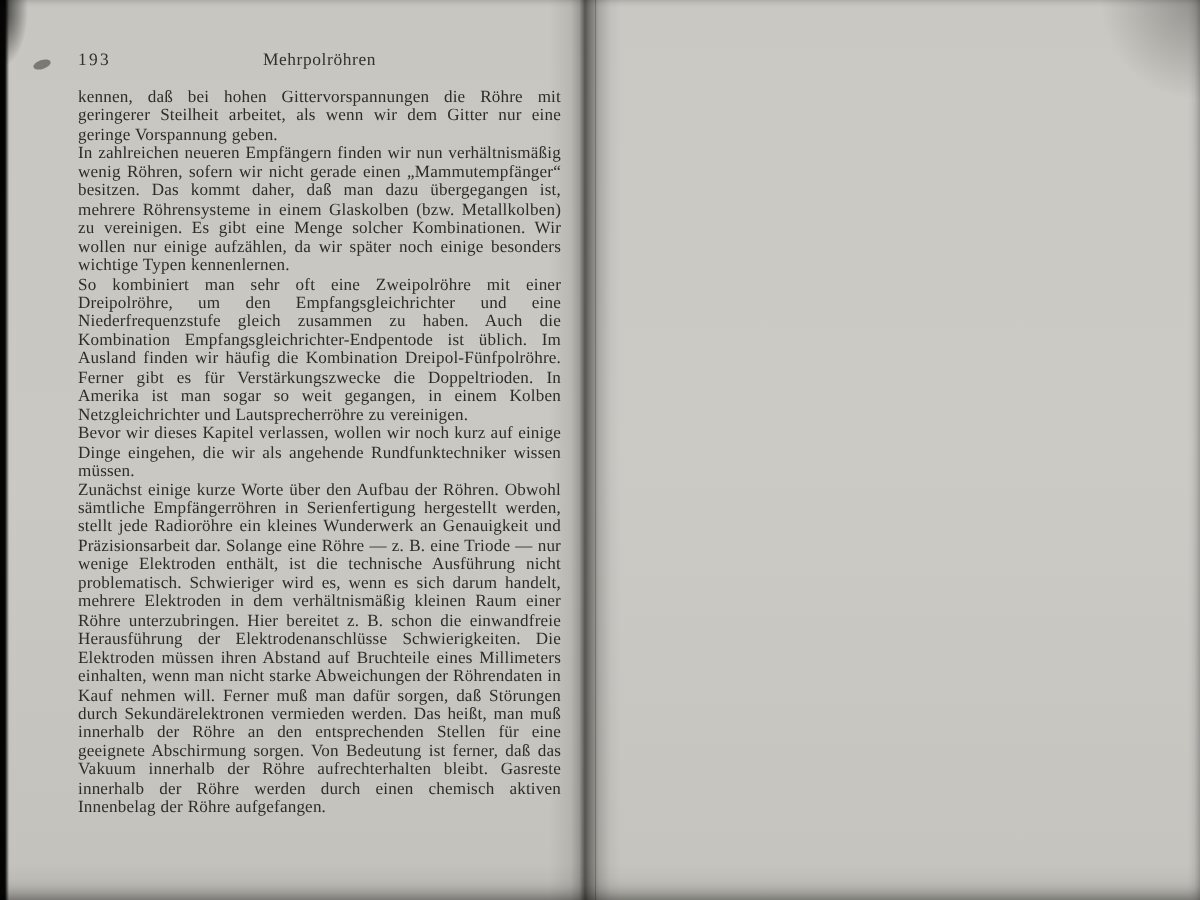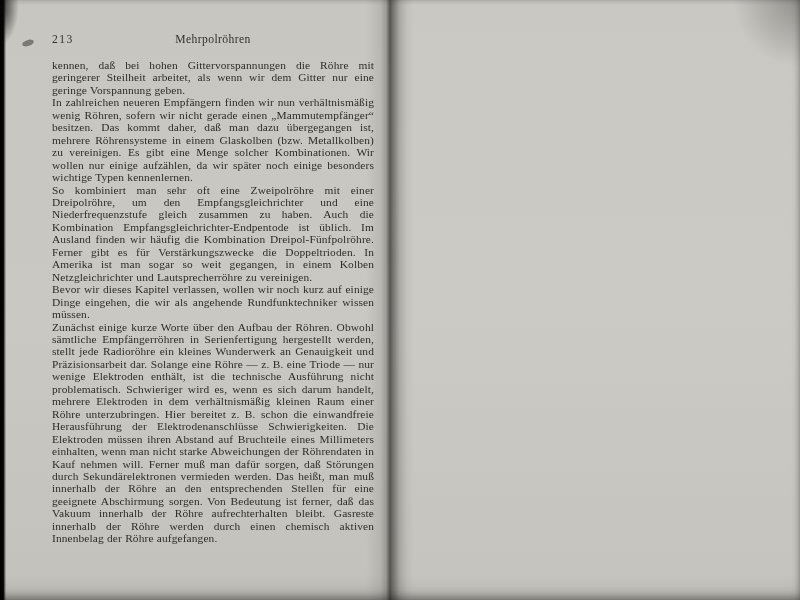--- a/index.html
+++ b/index.html
@@ -41,21 +41,21 @@
   .col-left{left:49px;width:322px;}
   .col p{margin:0;}
 </style>
 </head>
 <body>
 
 <div class="scan">
 
   <div class="page page-left">
     <div class="running-head rh-left">
-      <span class="num">213</span>
+      <span class="num">193</span>
       <span class="title">Mehrpolröhren</span>
     </div>
     <div class="col col-left">
       <p>kennen, daß bei hohen Gittervorspannungen die Röhre mit geringerer Steilheit arbeitet, als wenn wir dem Gitter nur eine geringe Vorspannung geben.</p>
       <p>In zahlreichen neueren Empfängern finden wir nun verhältnismäßig wenig Röhren, sofern wir nicht gerade einen „Mammutempfänger“ besitzen. Das kommt daher, daß man dazu übergegangen ist, mehrere Röhrensysteme in einem Glaskolben (bzw. Metallkolben) zu vereinigen. Es gibt eine Menge solcher Kombinationen. Wir wollen nur einige aufzählen, da wir später noch einige besonders wichtige Typen kennenlernen.</p>
       <p>So kombiniert man sehr oft eine Zweipolröhre mit einer Dreipolröhre, um den Empfangsgleichrichter und eine Niederfrequenzstufe gleich zusammen zu haben. Auch die Kombination Empfangsgleichrichter-Endpentode ist üblich. Im Ausland finden wir häufig die Kombination Dreipol-Fünfpolröhre. Ferner gibt es für Verstärkungszwecke die Doppeltrioden. In Amerika ist man sogar so weit gegangen, in einem Kolben Netzgleichrichter und Lautsprecherröhre zu vereinigen.</p>
       <p>Bevor wir dieses Kapitel verlassen, wollen wir noch kurz auf einige Dinge eingehen, die wir als angehende Rundfunktechniker wissen müssen.</p>
       <p>Zunächst einige kurze Worte über den Aufbau der Röhren. Obwohl sämtliche Empfängerröhren in Serienfertigung hergestellt werden, stellt jede Radioröhre ein kleines Wunderwerk an Genauigkeit und Präzisionsarbeit dar. Solange eine Röhre — z. B. eine Triode — nur wenige Elektroden enthält, ist die technische Ausführung nicht problematisch. Schwieriger wird es, wenn es sich darum handelt, mehrere Elektroden in dem verhältnismäßig kleinen Raum einer Röhre unterzubringen. Hier bereitet z. B. schon die einwandfreie Herausführung der Elektrodenanschlüsse Schwierigkeiten. Die Elektroden müssen ihren Abstand auf Bruchteile eines Millimeters einhalten, wenn man nicht starke Abweichungen der Röhrendaten in Kauf nehmen will. Ferner muß man dafür sorgen, daß Störungen durch Sekundärelektronen vermieden werden. Das heißt, man muß innerhalb der Röhre an den entsprechenden Stellen für eine geeignete Abschirmung sorgen. Von Bedeutung ist ferner, daß das Vakuum innerhalb der Röhre aufrechterhalten bleibt. Gasreste innerhalb der Röhre werden durch einen chemisch aktiven Innenbelag der Röhre aufgefangen.</p>
     </div>
   </div>

